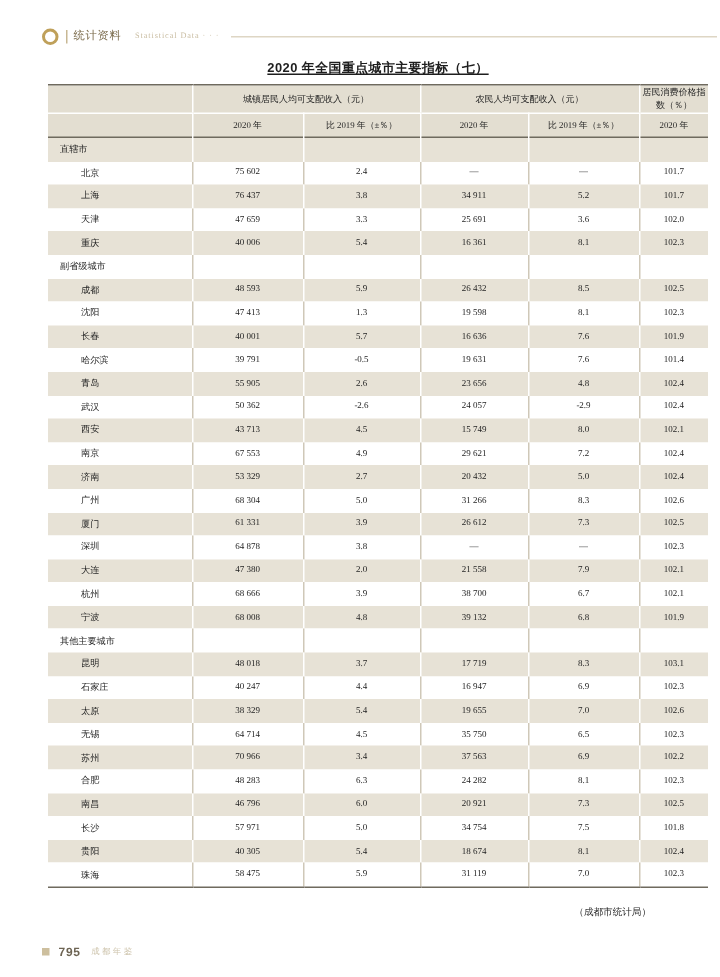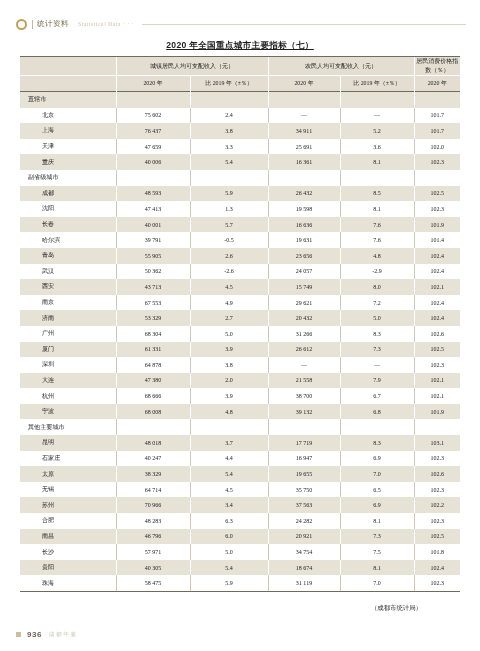--- a/index.html
+++ b/index.html
@@ -3,21 +3,21 @@
 <meta charset="utf-8">
 <style>
   html,body{margin:0;padding:0;}
   body{
     width:480px;height:651px;
     background:#ffffff;
     font-family:"Liberation Serif","DejaVu Serif",serif;
     color:#2b2b2b;
     overflow:hidden;
   }
-  .page{position:relative;width:444px;height:651px;box-sizing:border-box;}
+  .page{position:relative;width:444px;height:651px;box-sizing:border-box;margin-left:12px;}
 
   
   .runhead{
     position:absolute;left:0;top:14px;width:480px;height:20px;
     display:flex;align-items:center;
   }
   .runhead .logo{
     margin-left:16px;width:11px;height:11px;border-radius:50%;
     border:2px solid #bfa05a;box-sizing:border-box;flex:none;
   }
@@ -405,17 +405,17 @@
             <td>102.3</td>
           </tr>
         </tbody>
     </table>
   </div>
 
   <div class="source">（成都市统计局）</div>
 
   <div class="folio">
     <div class="sq"></div>
-    <div class="num">936</div>
+    <div class="num">795</div>
     <div class="tag">成都年鉴</div>
   </div>
 
 </div>
 
 </body></html>

